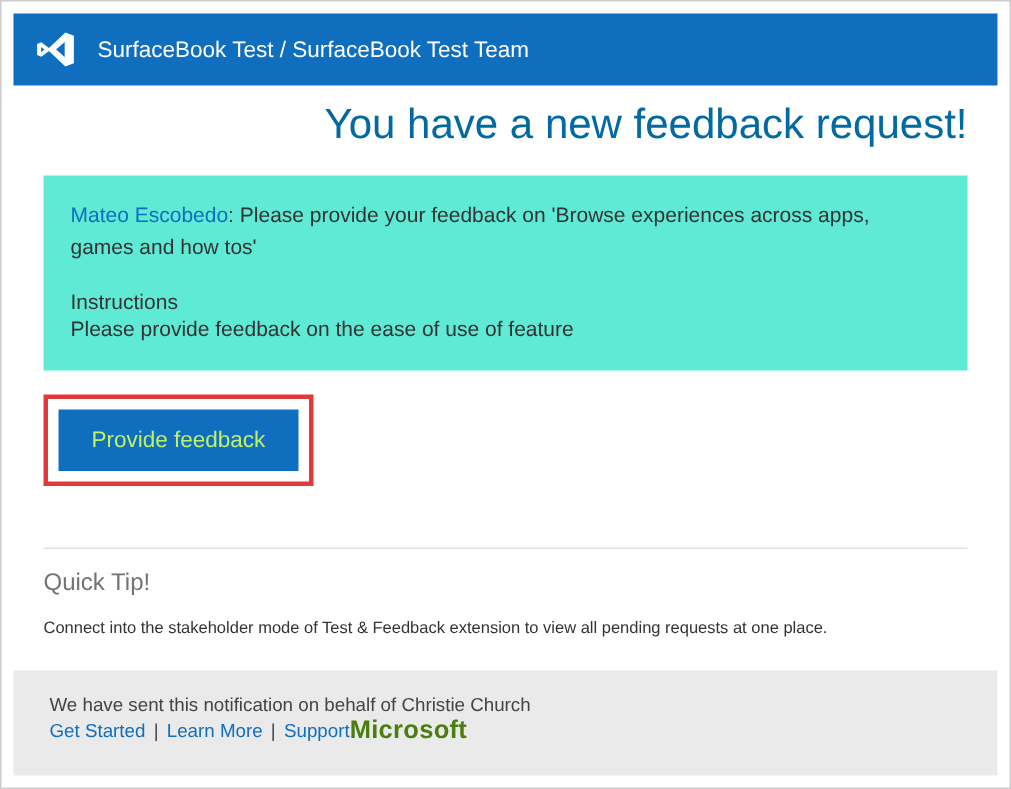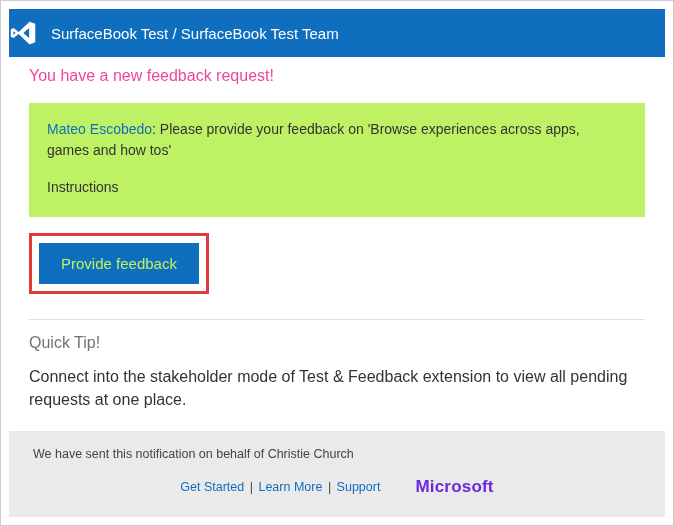--- a/index.html
+++ b/index.html
@@ -12,45 +12,46 @@
       background: #fff;
       width: 674px;
       height: 526px;
       border: 1px solid #ccc;
       display: flex;
       flex-direction: column;
     }
     .header {
       background: #106ebe;
       color: #fff;
-      padding: 10px 0;
+      padding: 10px 14px;
       display: flex;
       align-items: center;
       gap: 14px;
       margin: 8px 8px 0 8px;
     }
     .header .vs-icon svg {
       display: block;
     }
     .header .breadcrumb {
       font-size: 15px;
       font-weight: 400;
     }
     .main {
       padding: 10px 28px 0 28px;
       flex: 1;
     }
     .title {
-      font-size: 16px;
+      font-size: 28px;
       font-weight: 400;
-      color: #ec4899;
+      color: #0369a1;
       margin-bottom: 18px;
+      text-align: right;
     }
     .request-box {
-      background: #bef264;
+      background: #5eead4;
       padding: 16px 26px 20px 18px;
       color: #333;
       font-size: 14px;
     }
     .requester-line {
       line-height: 1.5;
       margin-bottom: 18px;
     }
     .requester-name {
       color: #106ebe;
@@ -88,57 +89,56 @@
     .tip-section {
       padding: 14px 28px 20px 28px;
     }
     .tip-title {
       font-size: 16px;
       font-weight: 400;
       color: #737373;
       margin-bottom: 14px;
     }
     .tip-text {
-      font-size: 16px;
+      font-size: 11px;
       color: #333;
       line-height: 1.4;
     }
     .footer {
       background: #eaeaea;
       padding: 16px 24px 20px 24px;
       margin: 0 8px 8px 8px;
     }
     .footer-note {
       font-size: 12.5px;
       color: #444;
-      margin-bottom: 16px;
+      margin-bottom: 0;
     }
     .footer-bottom {
       display: flex;
       align-items: center;
-      justify-content: center;
+      justify-content: flex-start;
     }
     .footer-links {
       font-size: 12.5px;
     }
     .footer-links a {
       color: #106ebe;
       text-decoration: none;
       cursor: pointer;
     }
     .footer-links .sep {
       color: #444;
       margin: 0 2px;
     }
     .ms-logo {
-      color: #6d28d9;
+      color: #4d7c0f;
       font-weight: 600;
       font-size: 17px;
       letter-spacing: 0.2px;
-      margin-left: 35px;
     }
   </style>
 </head>
 <body>
 
 <div class="header">
   <span class="vs-icon">
     <svg width="28" height="28" viewBox="0 0 32 32">
       <path fill="#ffffff" d="M23.5 3 L30 5.5 L30 26.5 L23.5 29 L11 17.2 L5.2 21.6 L2 20.2 L2 11.8 L5.2 10.4 L11 14.8 L23.5 3 Z M23 10.2 L16.4 16 L23 21.8 Z M5 14 L5 18 L7.6 16 Z"></path>
     </svg>
@@ -147,20 +147,21 @@
 </div>
 
 <div class="main">
   <h1 class="title">You have a new feedback request!</h1>
 
   <div class="request-box">
     <div class="requester-line">
       <span class="requester-name">Mateo Escobedo</span><span>: Please provide your feedback on 'Browse experiences across  apps, games and how tos'</span>
     </div>
     <div class="instructions-label">Instructions</div>
+    <div class="instructions-text">Please provide feedback on the ease of use of feature</div>
   </div>
 
   <div class="cta-wrap">
     <button class="cta-button">Provide feedback</button>
   </div>
 </div>
 
 <hr class="divider">
 
 <div class="tip-section">

